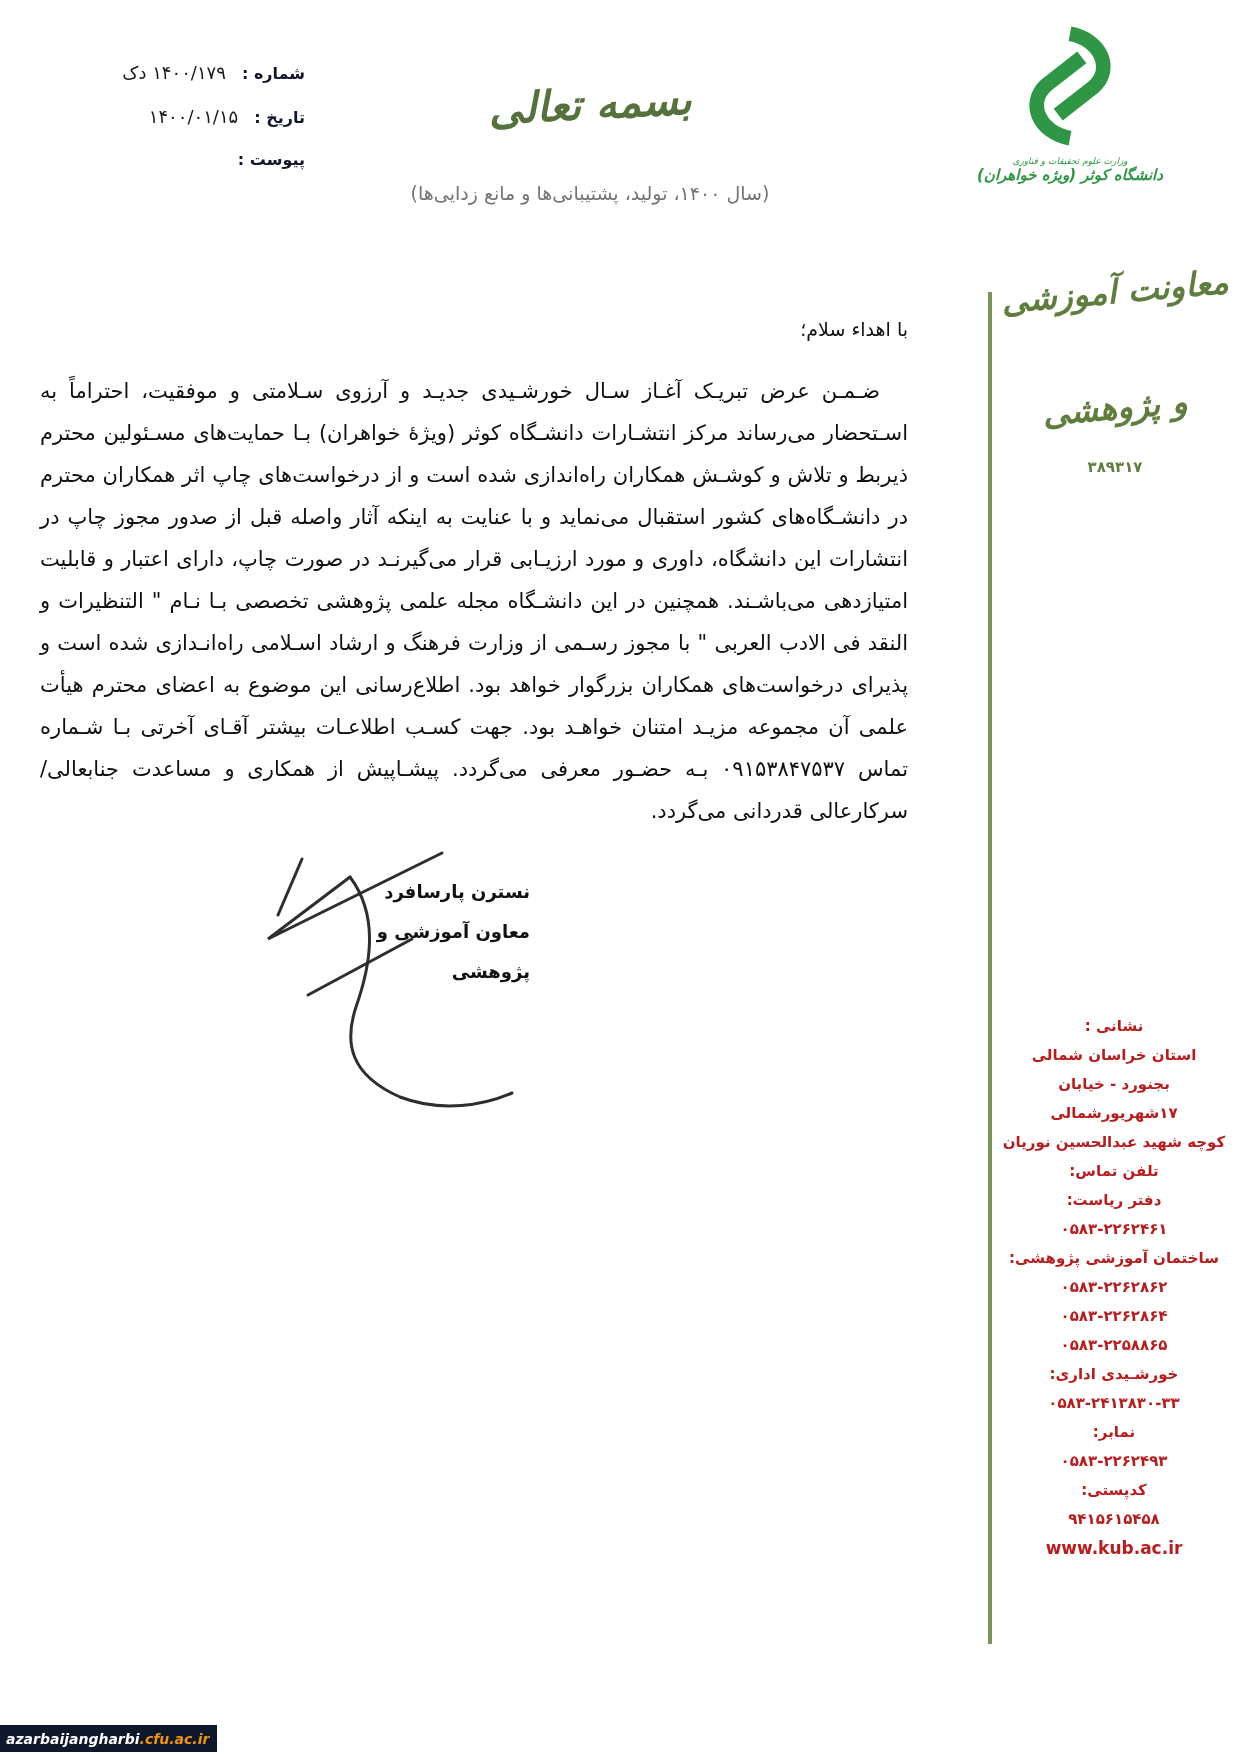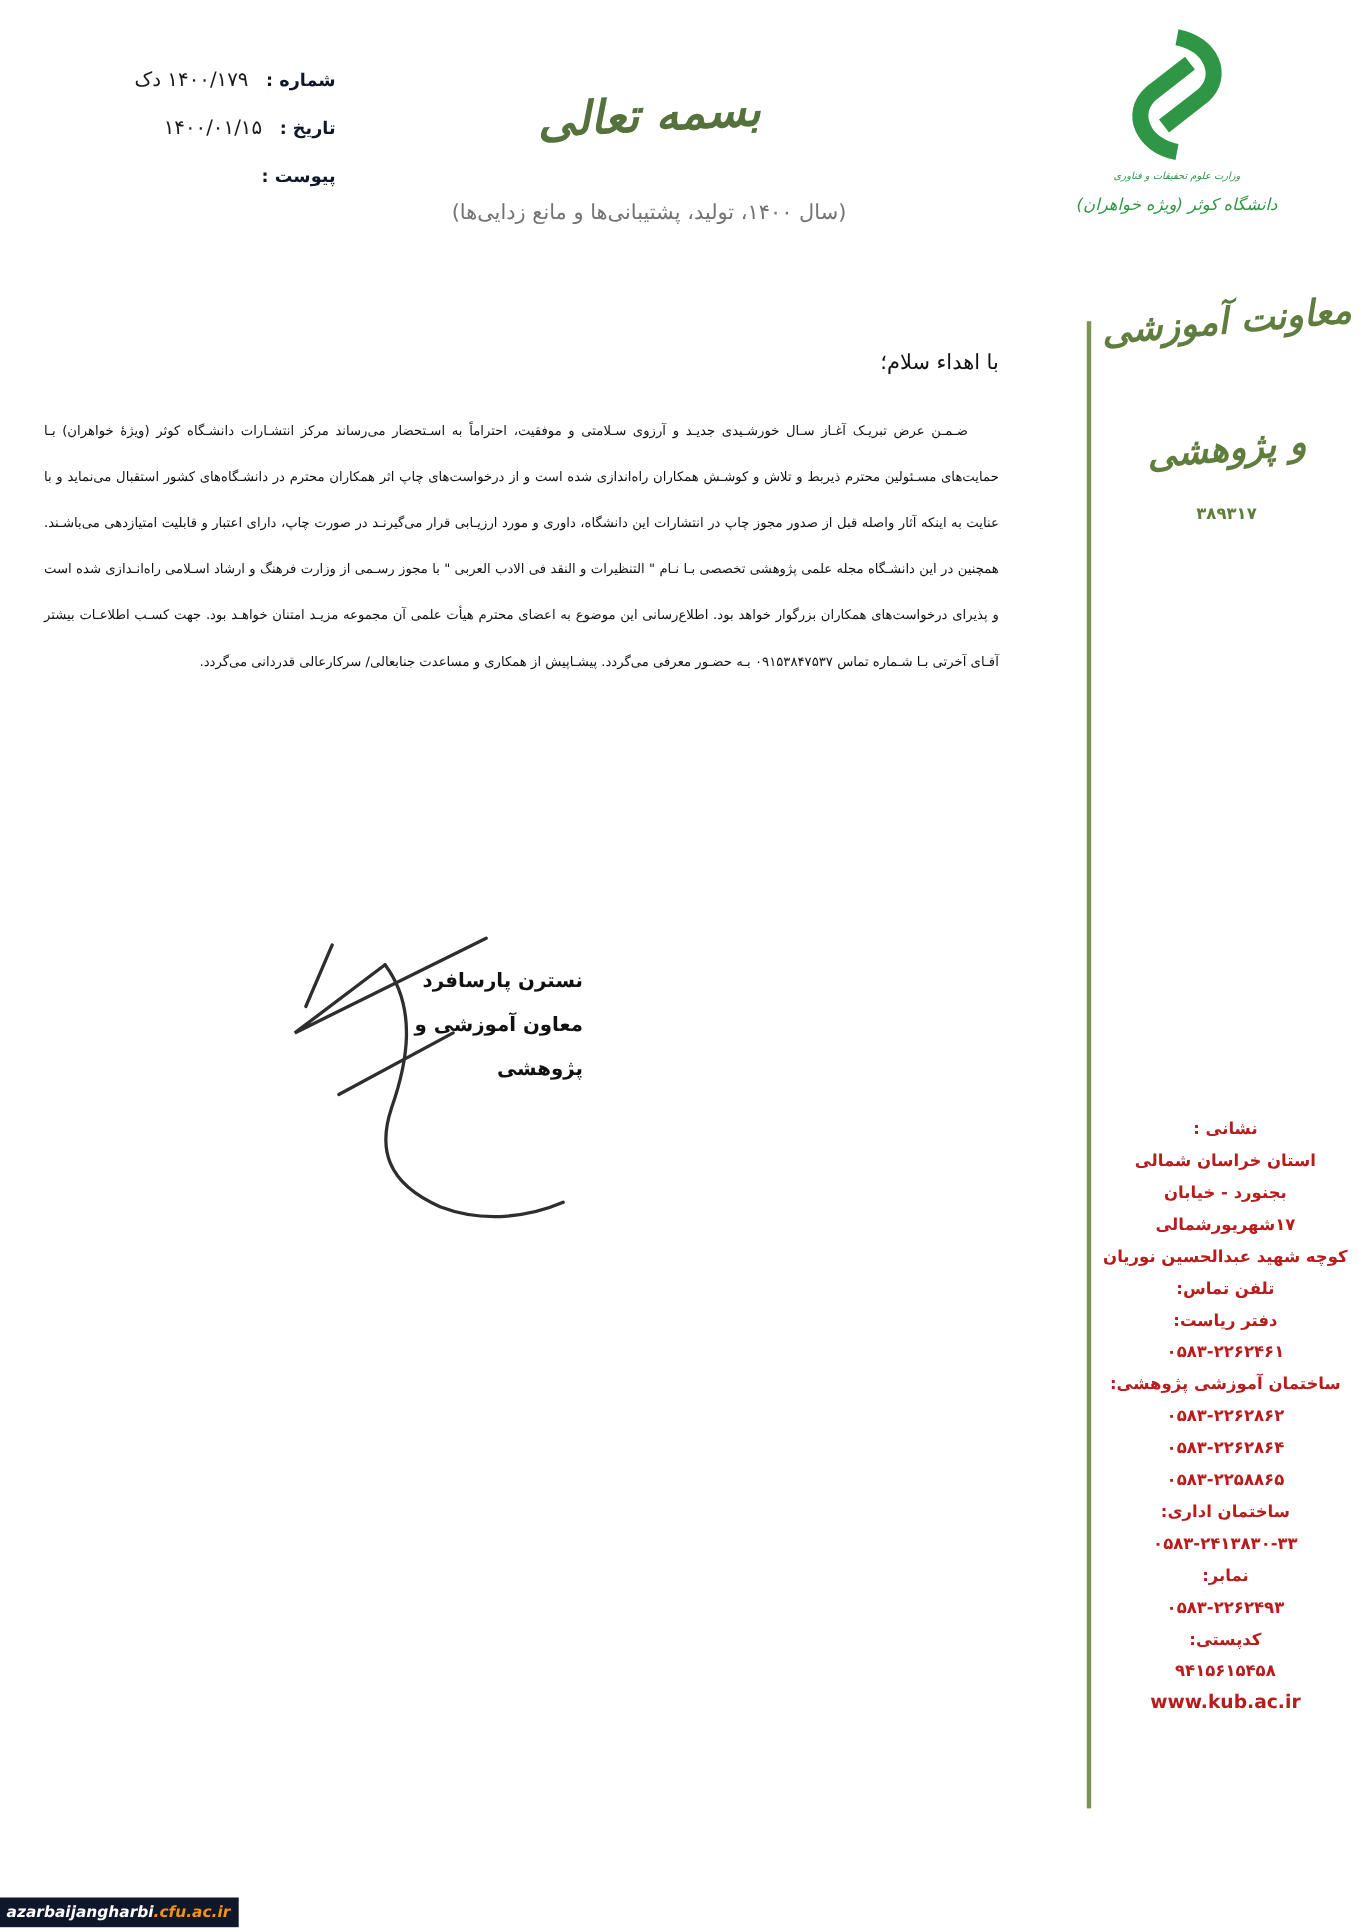--- a/index.html
+++ b/index.html
@@ -14,38 +14,38 @@
   .hdr-label{color:#0f172a;font-weight:bold;font-size:16px;white-space:nowrap;}
   .hdr-value{color:#1a1a1a;font-size:18px;white-space:nowrap;}
   
   .besmeh{left:420px;top:80px;width:340px;text-align:center;color:#55713c;
     font-family:"DejaVu Serif",serif;font-style:italic;font-weight:bold;font-size:42px;
     transform:rotate(-3deg);}
   .slogan{left:360px;top:182px;width:460px;text-align:center;color:#737373;font-size:19px;direction:rtl;}
   
   .logo-box{left:955px;top:22px;width:230px;text-align:center;}
   .logo-ministry{color:#2f9645;font-size:9px;font-style:italic;direction:rtl;margin-top:2px;}
-  .logo-univ{color:#2f9645;font-size:15px;font-weight:normal;font-style:italic;direction:rtl;margin-top:11px;}
+  .logo-univ{color:#2f9645;font-size:15px;font-weight:bold;font-style:italic;direction:rtl;margin-top:0;}
   
   .vline{left:988px;top:292px;width:4px;height:1352px;background:#7b9455;}
   .dept1{left:1000px;top:272px;width:230px;text-align:center;color:#5f7d3d;
     font-size:33px;font-weight:bold;font-style:italic;transform:rotate(-5deg);white-space:nowrap;}
   .dept2{left:1015px;top:388px;width:200px;text-align:center;color:#5f7d3d;
     font-size:33px;font-weight:bold;font-style:italic;transform:rotate(-5deg);white-space:nowrap;}
   .refnum{left:1000px;top:458px;width:230px;text-align:center;color:#5f7d3d;
     font-size:15px;font-weight:bold;letter-spacing:2px;}
   .addr{left:998px;top:1012px;width:232px;text-align:center;direction:rtl;
     color:#b91c1c;font-weight:bold;font-size:15px;line-height:29px;}
   .addr .ltr{direction:ltr;unicode-bidi:isolate;}
   .addr .site{font-size:17px;}
   
   .letter{left:40px;top:246px;width:868px;direction:rtl;color:#111;}
   .recipient{font-weight:bold;font-size:21px;line-height:30px;}
   .salutation{margin-top:72px;font-size:19px;}
-  .bodytext{margin-top:30px;font-size:12px;line-height:42px;text-align:justify;text-indent:28px;}
+  .bodytext{margin-top:30px;font-size:21px;line-height:42px;text-align:justify;text-indent:28px;}
   .sig-block{left:300px;top:872px;width:230px;direction:rtl;color:#111;
     font-weight:bold;font-size:18px;line-height:40px;text-align:right;}
   .sig-svg{left:250px;top:845px;width:300px;height:270px;}
   
   .wm{left:0;top:1725px;height:27px;background:#0f172a;display:flex;align-items:center;
     padding:0 8px 0 6px;font-size:14px;font-weight:bold;font-style:italic;
     font-family:"DejaVu Sans",sans-serif;}
   .wm .w1{color:#ffffff;}
   .wm .w2{color:#f29211;}
 </style>
@@ -93,21 +93,21 @@
   <div>بجنورد - خیابان</div>
   <div>۱۷شهریورشمالی</div>
   <div>کوچه شهید عبدالحسین نوریان</div>
   <div>تلفن  تماس:</div>
   <div>دفتر ریاست:</div>
   <div class="ltr">۰۵۸۳-۲۲۶۲۴۶۱</div>
   <div>ساختمان آموزشی پژوهشی:</div>
   <div class="ltr">۰۵۸۳-۲۲۶۲۸۶۲</div>
   <div class="ltr">۰۵۸۳-۲۲۶۲۸۶۴</div>
   <div class="ltr">۰۵۸۳-۲۲۵۸۸۶۵</div>
-  <div>ساختمان اداری:</div>
+  <div>خورشـیدی اداری:</div>
   <div class="ltr">۰۵۸۳-۲۴۱۳۸۳۰-۳۳</div>
   <div>نمابر:</div>
   <div class="ltr">۰۵۸۳-۲۲۶۲۴۹۳</div>
   <div>کدپستی:</div>
   <div class="ltr">۹۴۱۵۶۱۵۴۵۸</div>
   <div class="ltr site">www.kub.ac.ir</div>
 </div>
 
 <div class="abs letter">
   <div class="salutation">با اهداء سلام؛</div>

